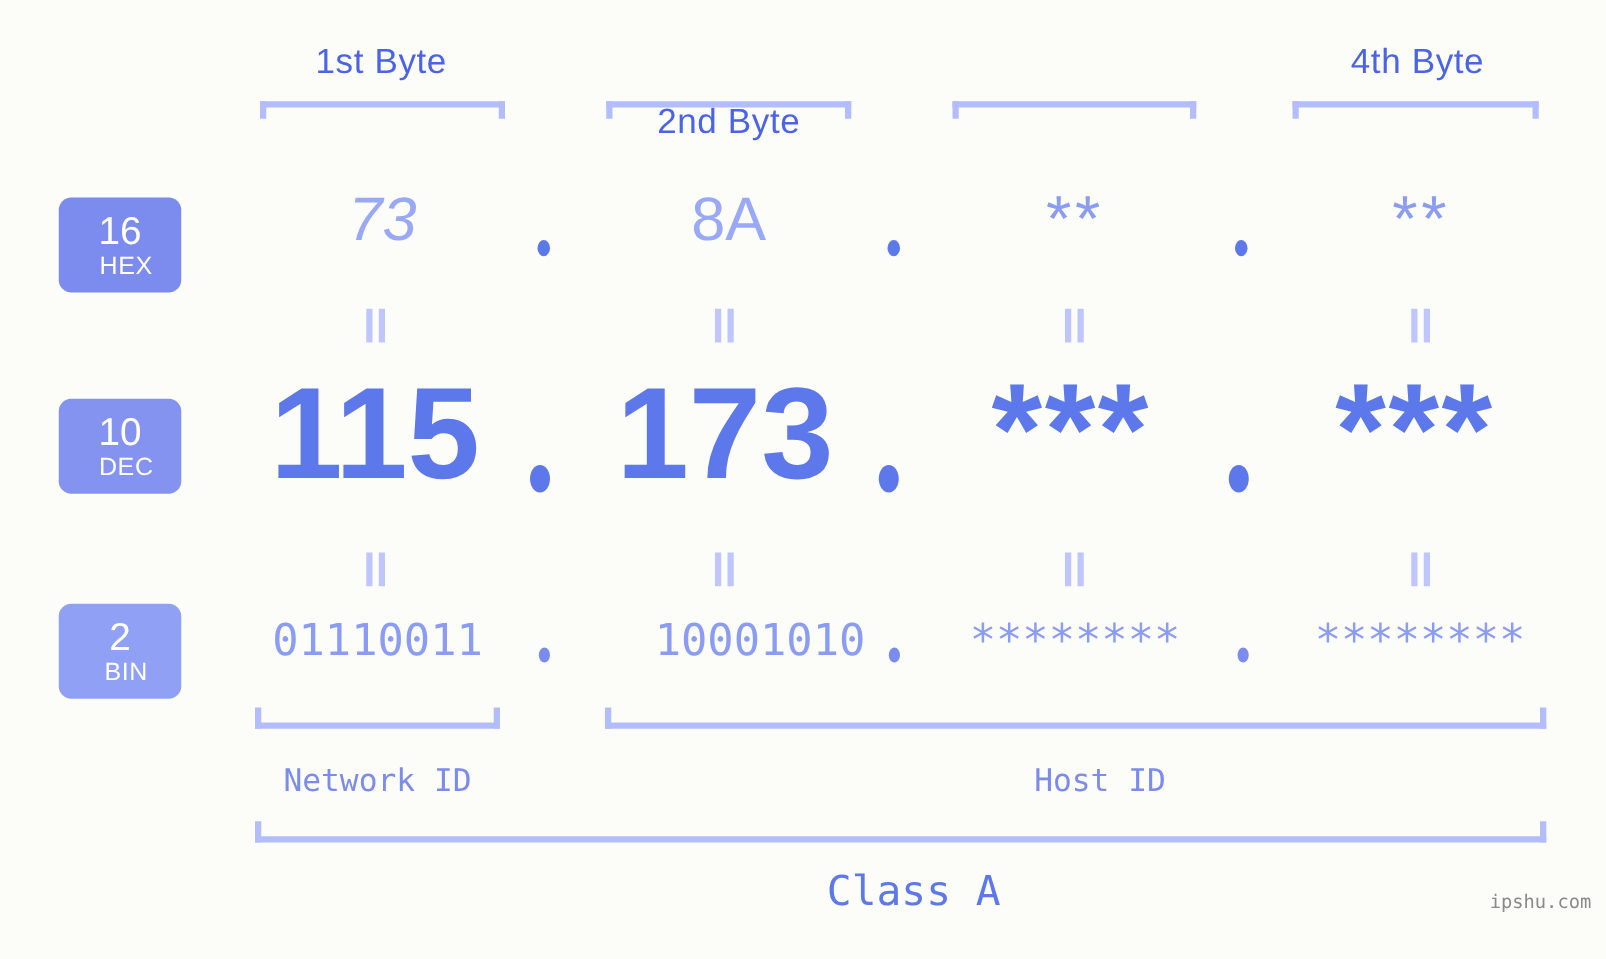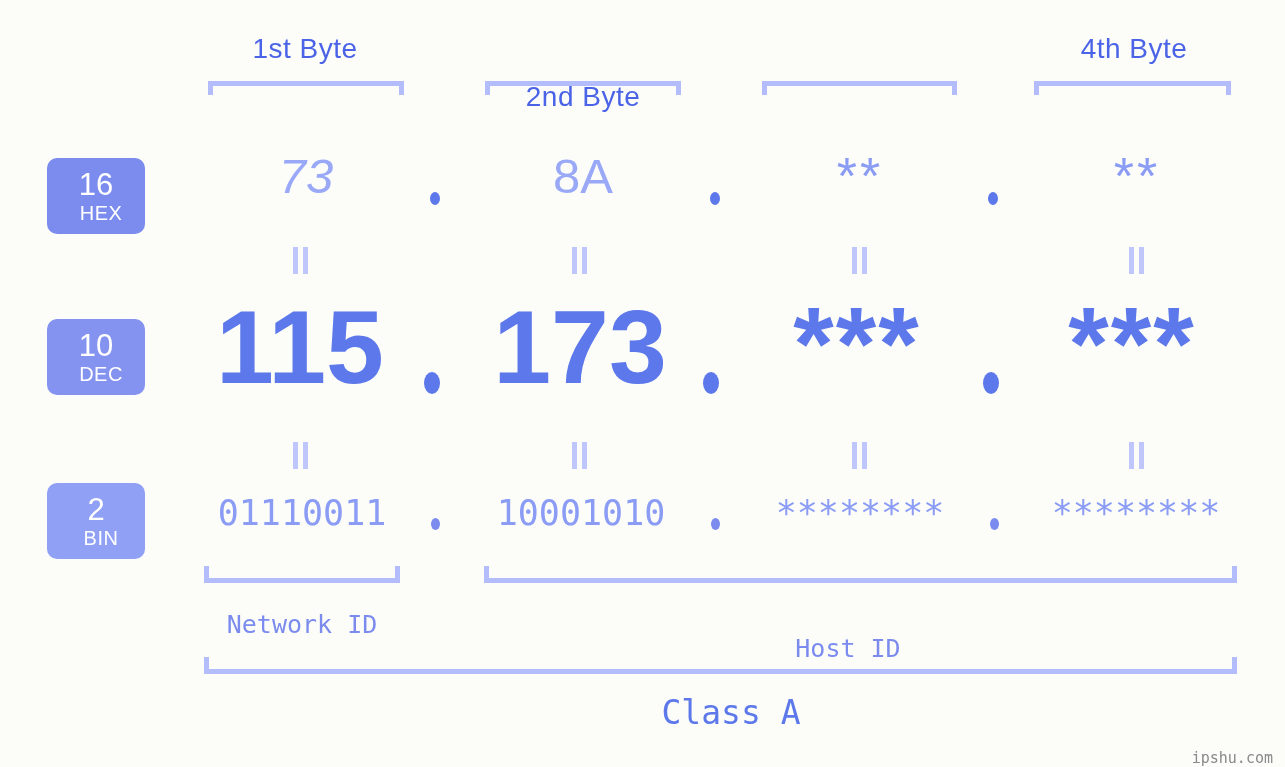--- a/index.html
+++ b/index.html
@@ -203,21 +203,21 @@
     font-size: 33px;
     color: #5c78ea;
     text-align: center;
     white-space: nowrap;
   }
 
   
   .watermark {
     position: absolute;
     right: 12px;
-    top: 749px;
+    top: 712px;
     font-family: "DejaVu Sans Mono", monospace;
     font-size: 15px;
     color: #8a8a8a;
     white-space: nowrap;
   }
 </style>
 </head>
 <body>
 
 <div id="stage">
@@ -289,30 +289,30 @@
       <i></i>
       <i></i>
     </div>
   <div class="eqsep" style="left:1128px; top:442px;">
       <i></i>
       <i></i>
     </div>
 
   <div class="bin-val" style="left:202px; width:200px;">01110011</div>
   <div class="bin-dot" style="left:431px;"></div>
-  <div class="bin-val" style="left:481px; width:200px;">10001010</div>
+  <div class="bin-val" style="left:508px; width:200px;">10001010</div>
   <div class="bin-dot" style="left:711px;"></div>
   <div class="bin-val" style="left:760px; width:200px;">********</div>
   <div class="bin-dot" style="left:990px;"></div>
   <div class="bin-val" style="left:1036px; width:200px;">********</div>
 
   <div class="bracket-up" style="left:204px; top:566px; width:196px;"></div>
   <div class="bracket-up" style="left:484px; top:566px; width:753px;"></div>
 
   <div class="id-label" style="left:202px; width:200px;">Network ID</div>
-  <div class="id-label" style="left:748px; width:200px;margin-top:24px;">Host ID</div>
+  <div class="id-label" style="left:780px; width:200px;">Host ID</div>
 
   <div class="bracket-up" style="left:204px; top:657px; width:1033px;"></div>
   <div class="class-label" style="left:631px; width:200px;">Class A</div>
 
   <div class="watermark">ipshu.com</div>
 
 </div>
 
 </body></html>

